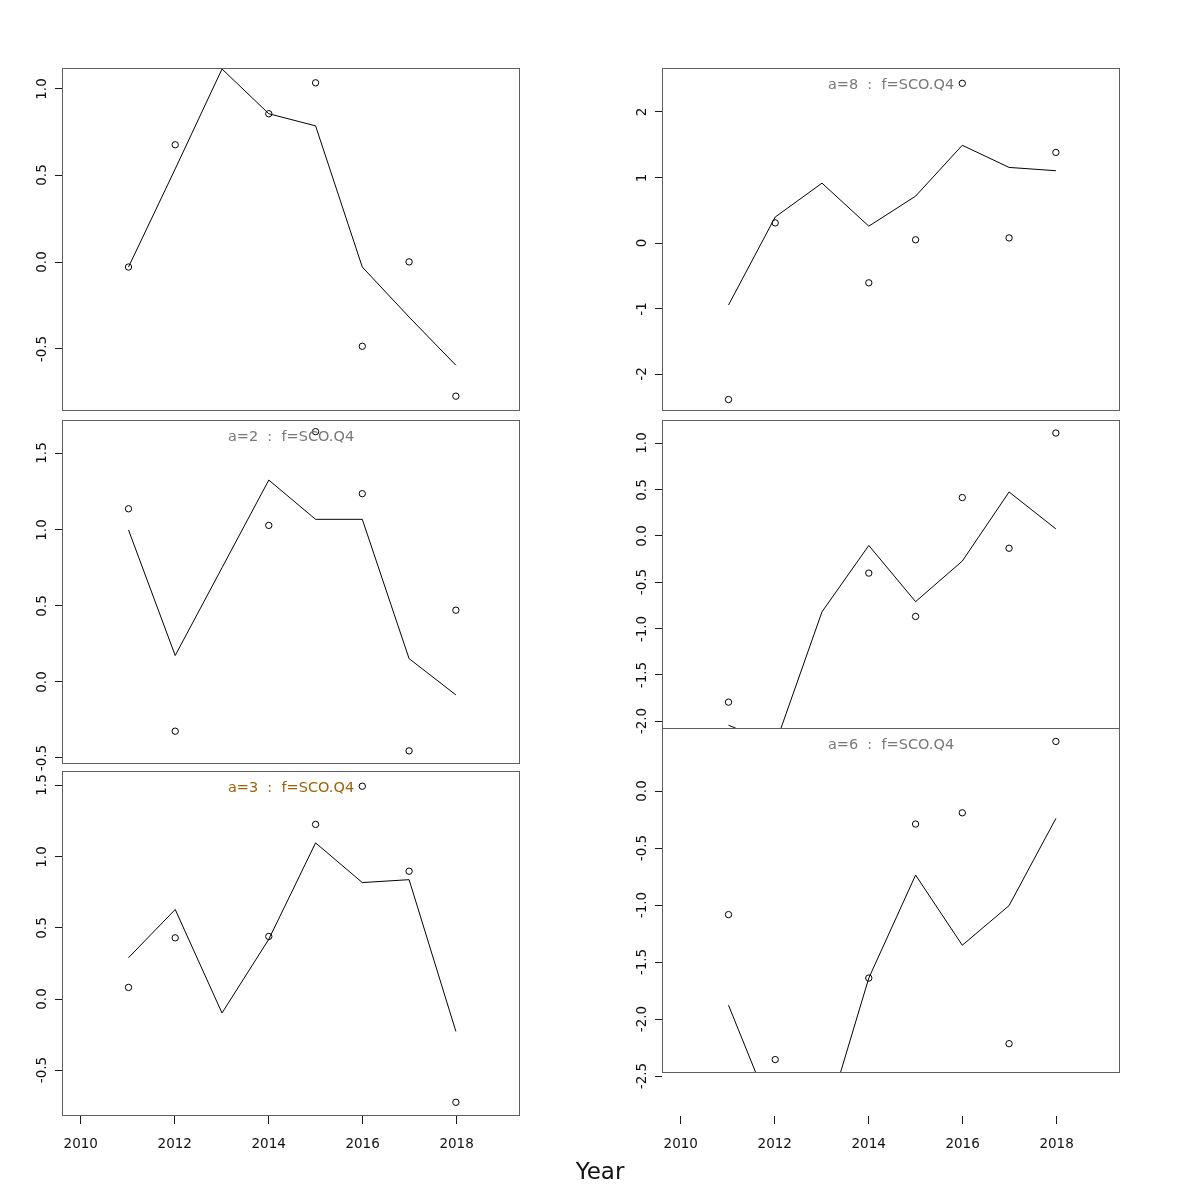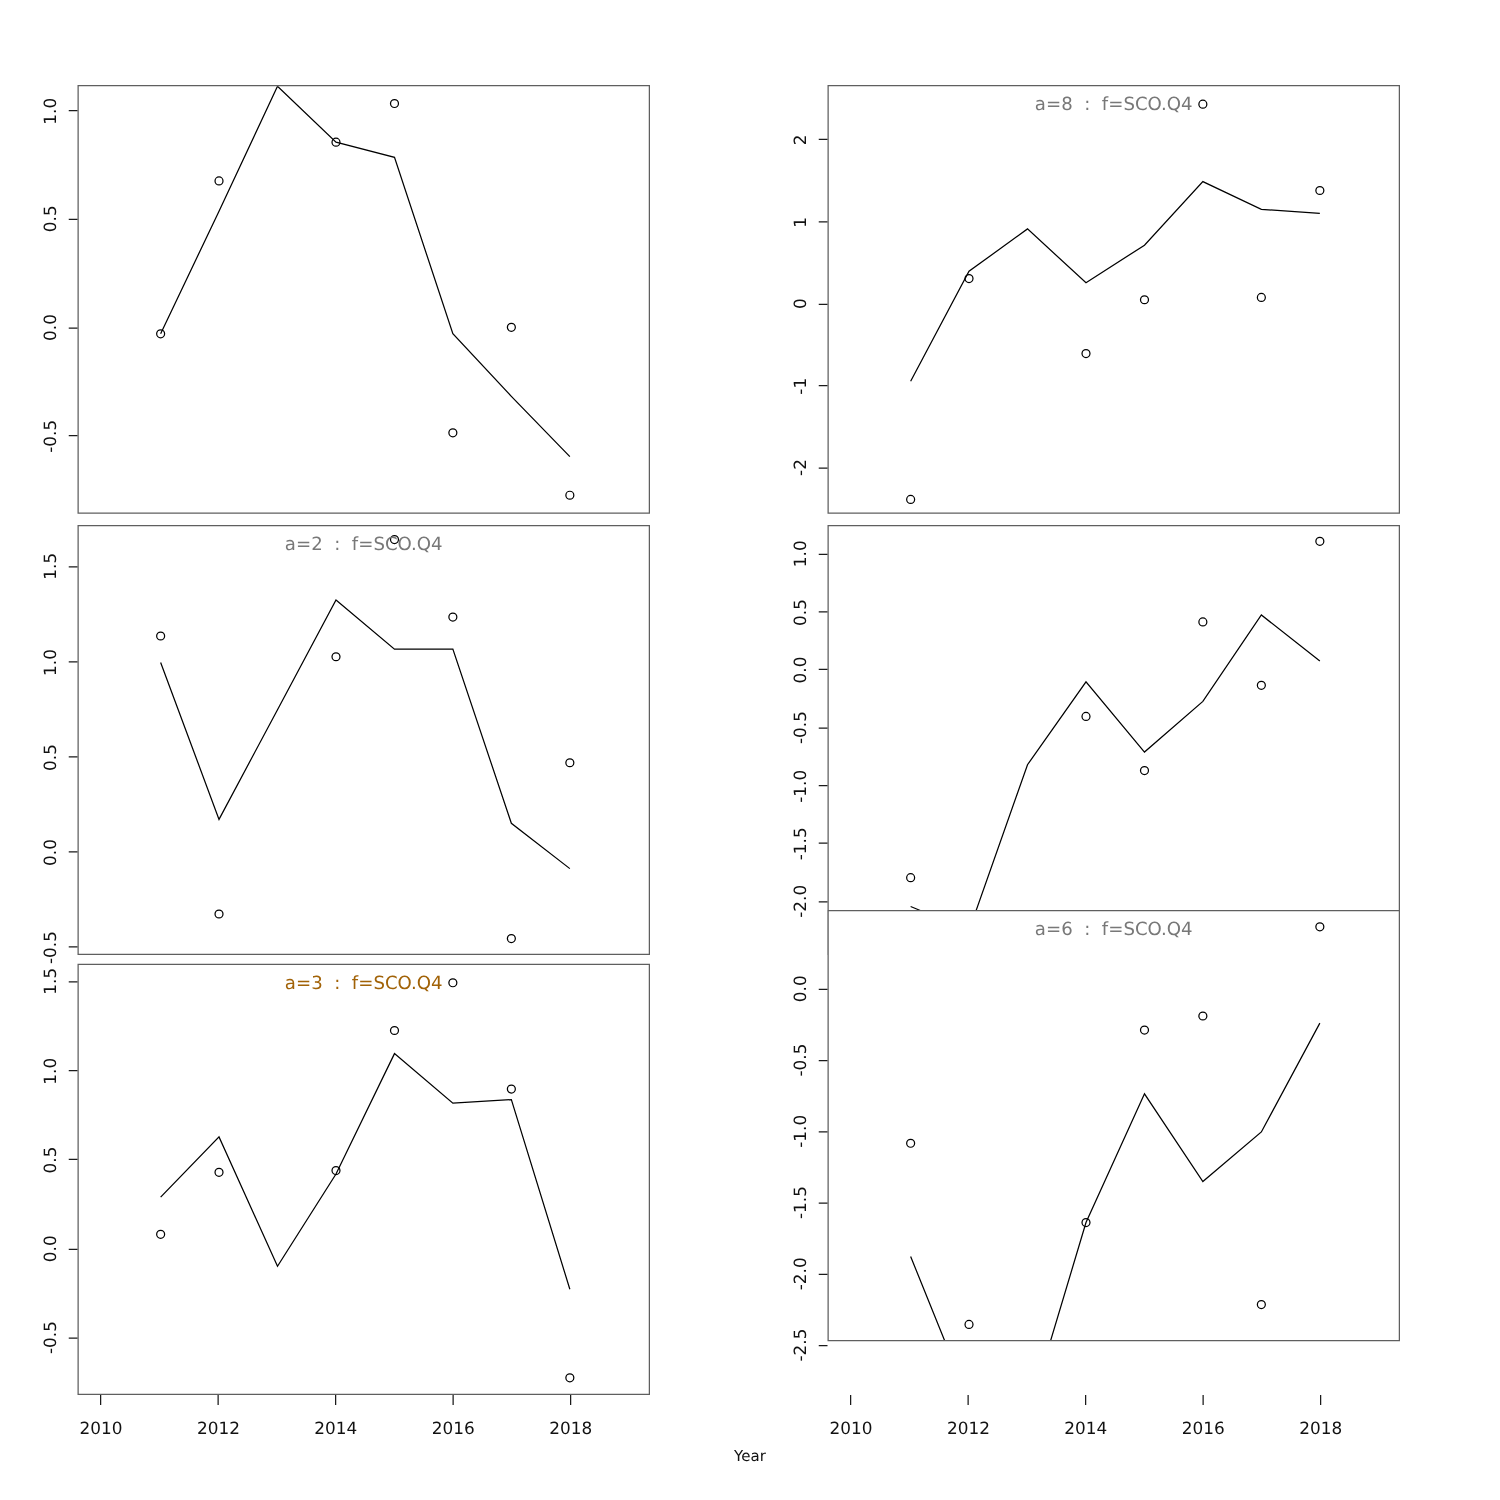--- a/index.html
+++ b/index.html
@@ -13,21 +13,21 @@
     position:absolute;top:7px;left:0;right:0;text-align:center;
     color:#787878;font-size:14.5px;white-space:pre;pointer-events:none;
   }
   .y-tick-mark{position:absolute;height:1px;width:7px;background:#1a1a1a;}
   .x-tick-mark{position:absolute;width:1px;height:8px;background:#1a1a1a;}
   .y-tick-label{
     position:absolute;font-size:13.5px;color:#111111;
     transform:translate(-50%,-50%) rotate(-90deg);white-space:nowrap;
   }
   .x-tick-label{position:absolute;font-size:13.5px;color:#111111;transform:translateX(-50%);}
-  .xlabel{position:absolute;left:600px;top:1158px;transform:translateX(-50%);font-size:12px;color:#111111;}
+  .xlabel{position:absolute;left:600px;top:1158px;transform:translateX(-50%);font-size:23px;color:#111111;}
 </style>
 </head>
 <body>
 
 <div class="figure">
   <div id="panels-root">
       <div class="panel" style="left: 62px; top: 68px; width: 458px; height: 343px; border-color: rgb(95, 95, 95);">
         <svg width="456" height="341" viewBox="0 0 458 343" preserveAspectRatio="none">
           <polyline points="65.8,199.2 112.7,100.5 159.7,0.0 206.7,45.0 253.7,57.2 300.6,199.2 347.6,249.5 394.6,298.0" fill="none" stroke="#000000" stroke-width="1"></polyline>
           <circle cx="65.8" cy="199.2" r="3.2" fill="none" stroke="#000000" stroke-width="1"></circle>

